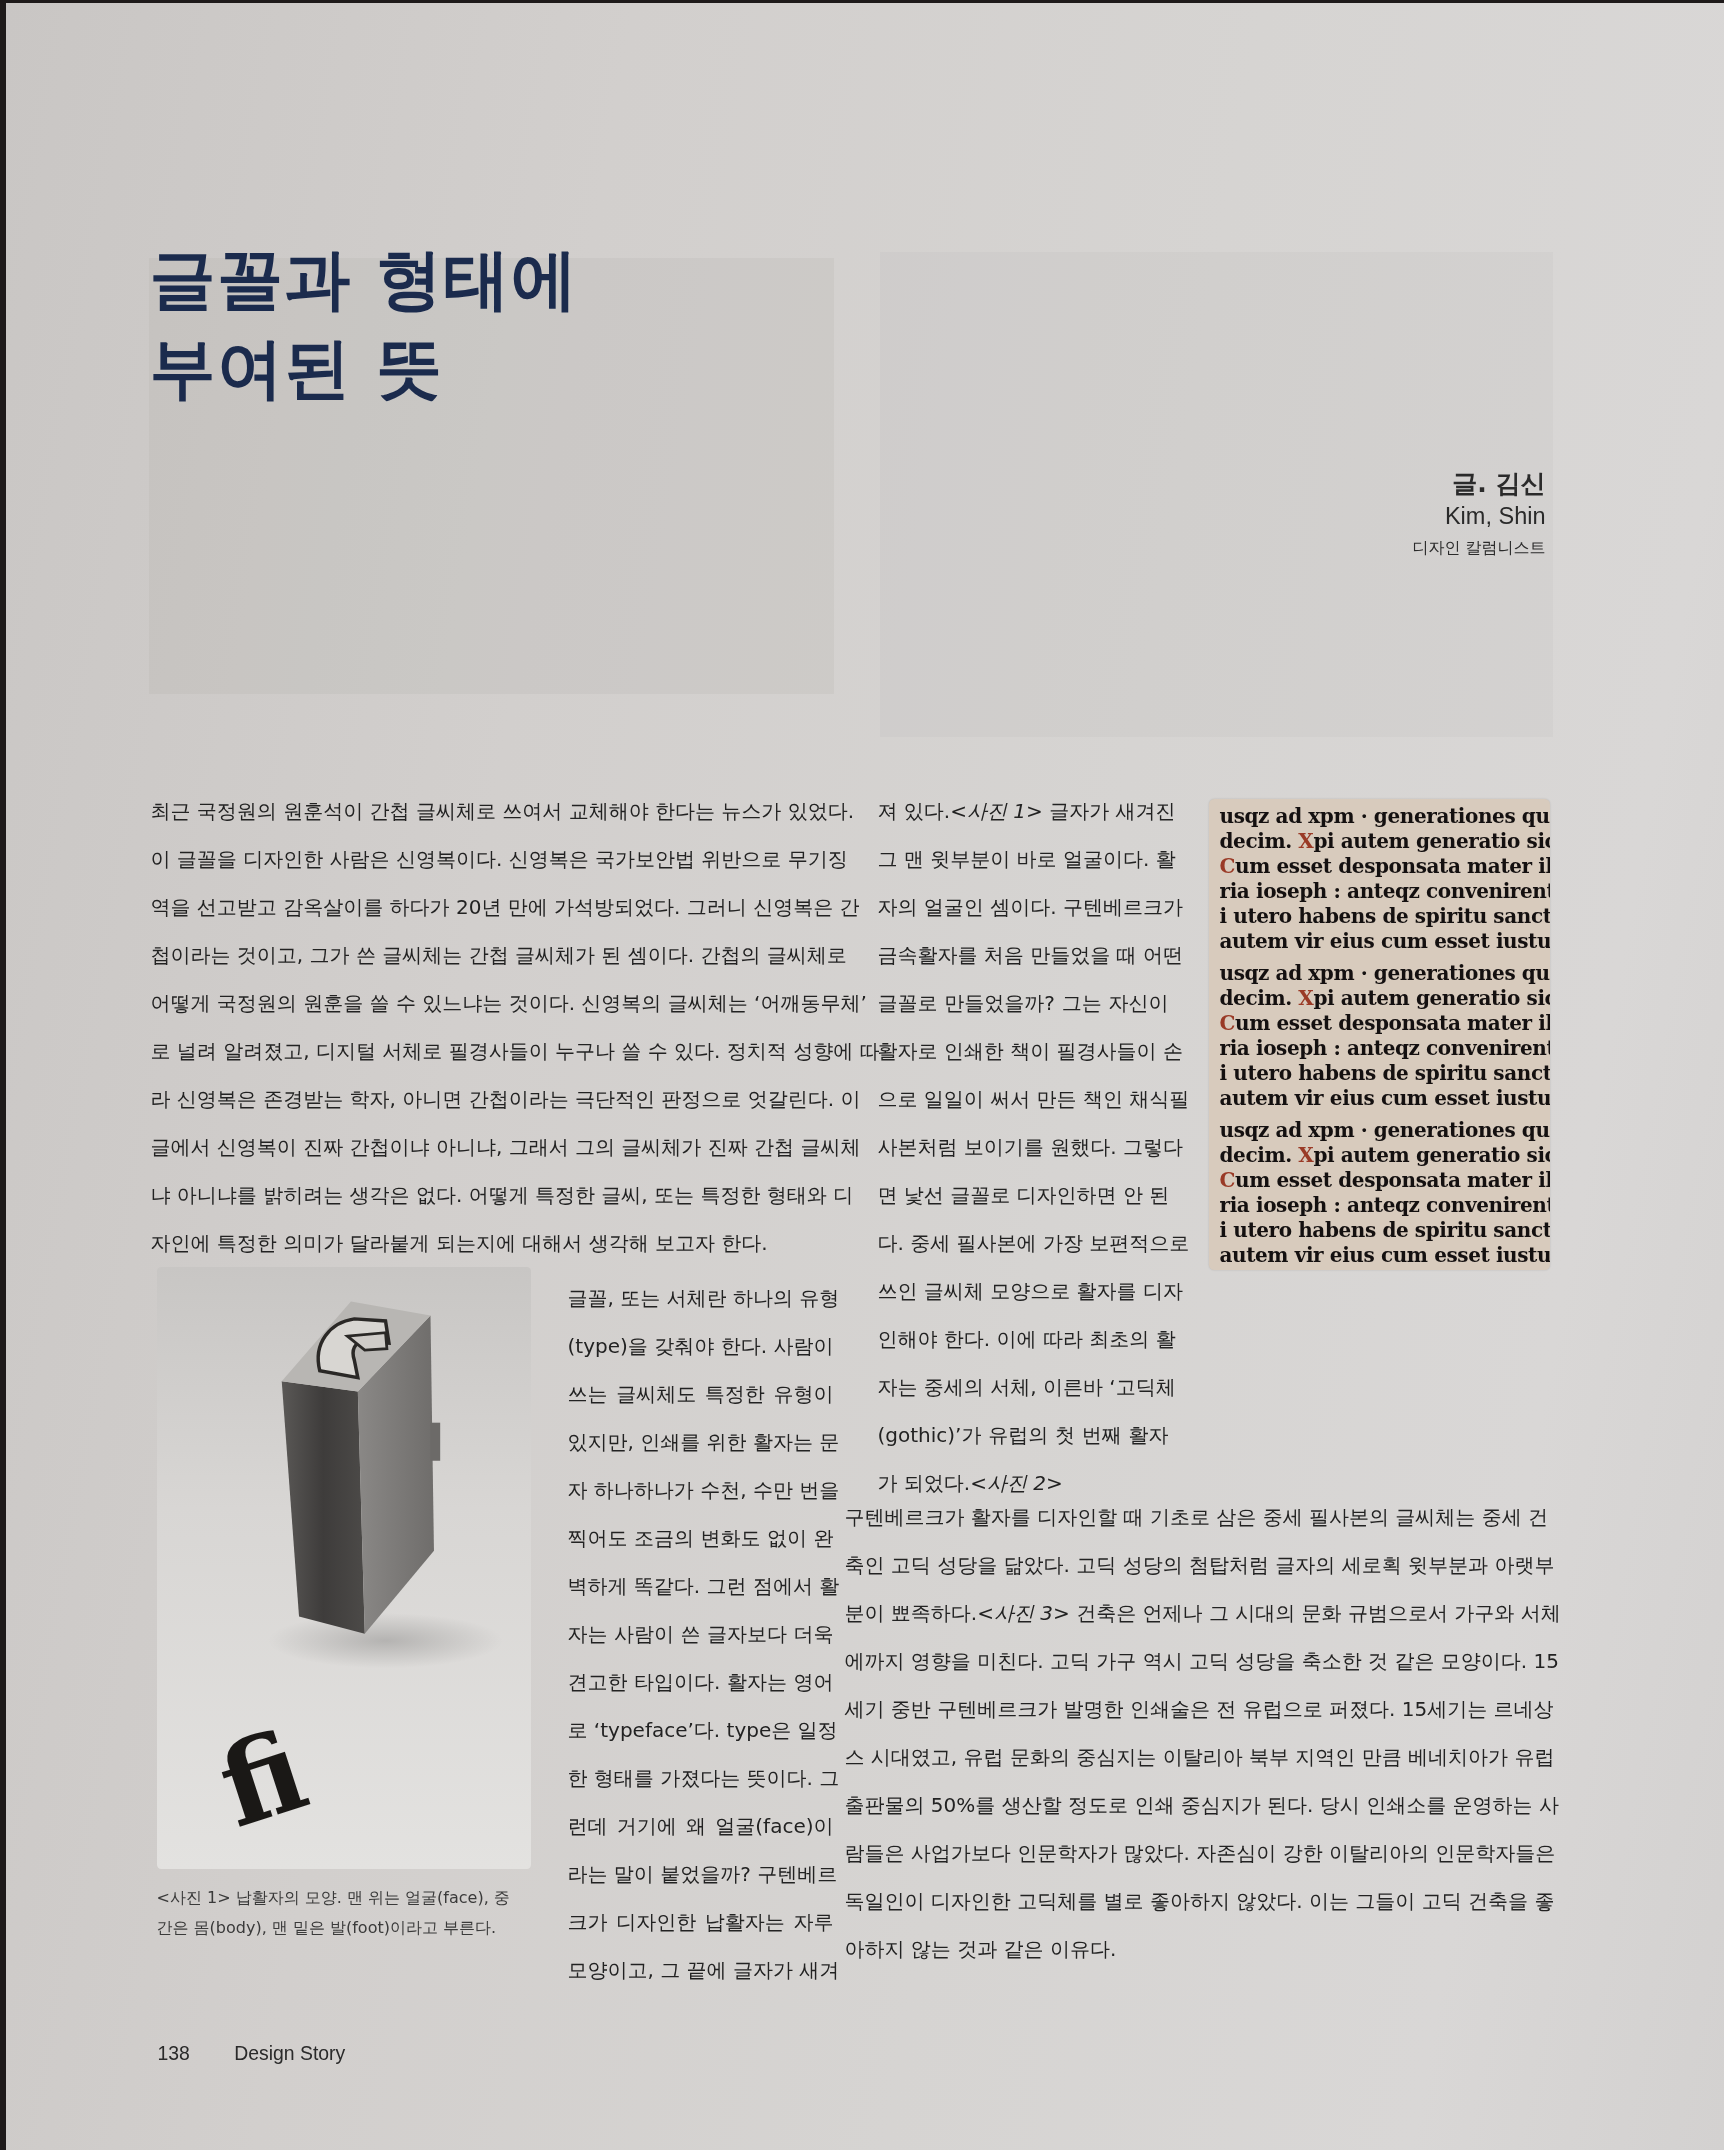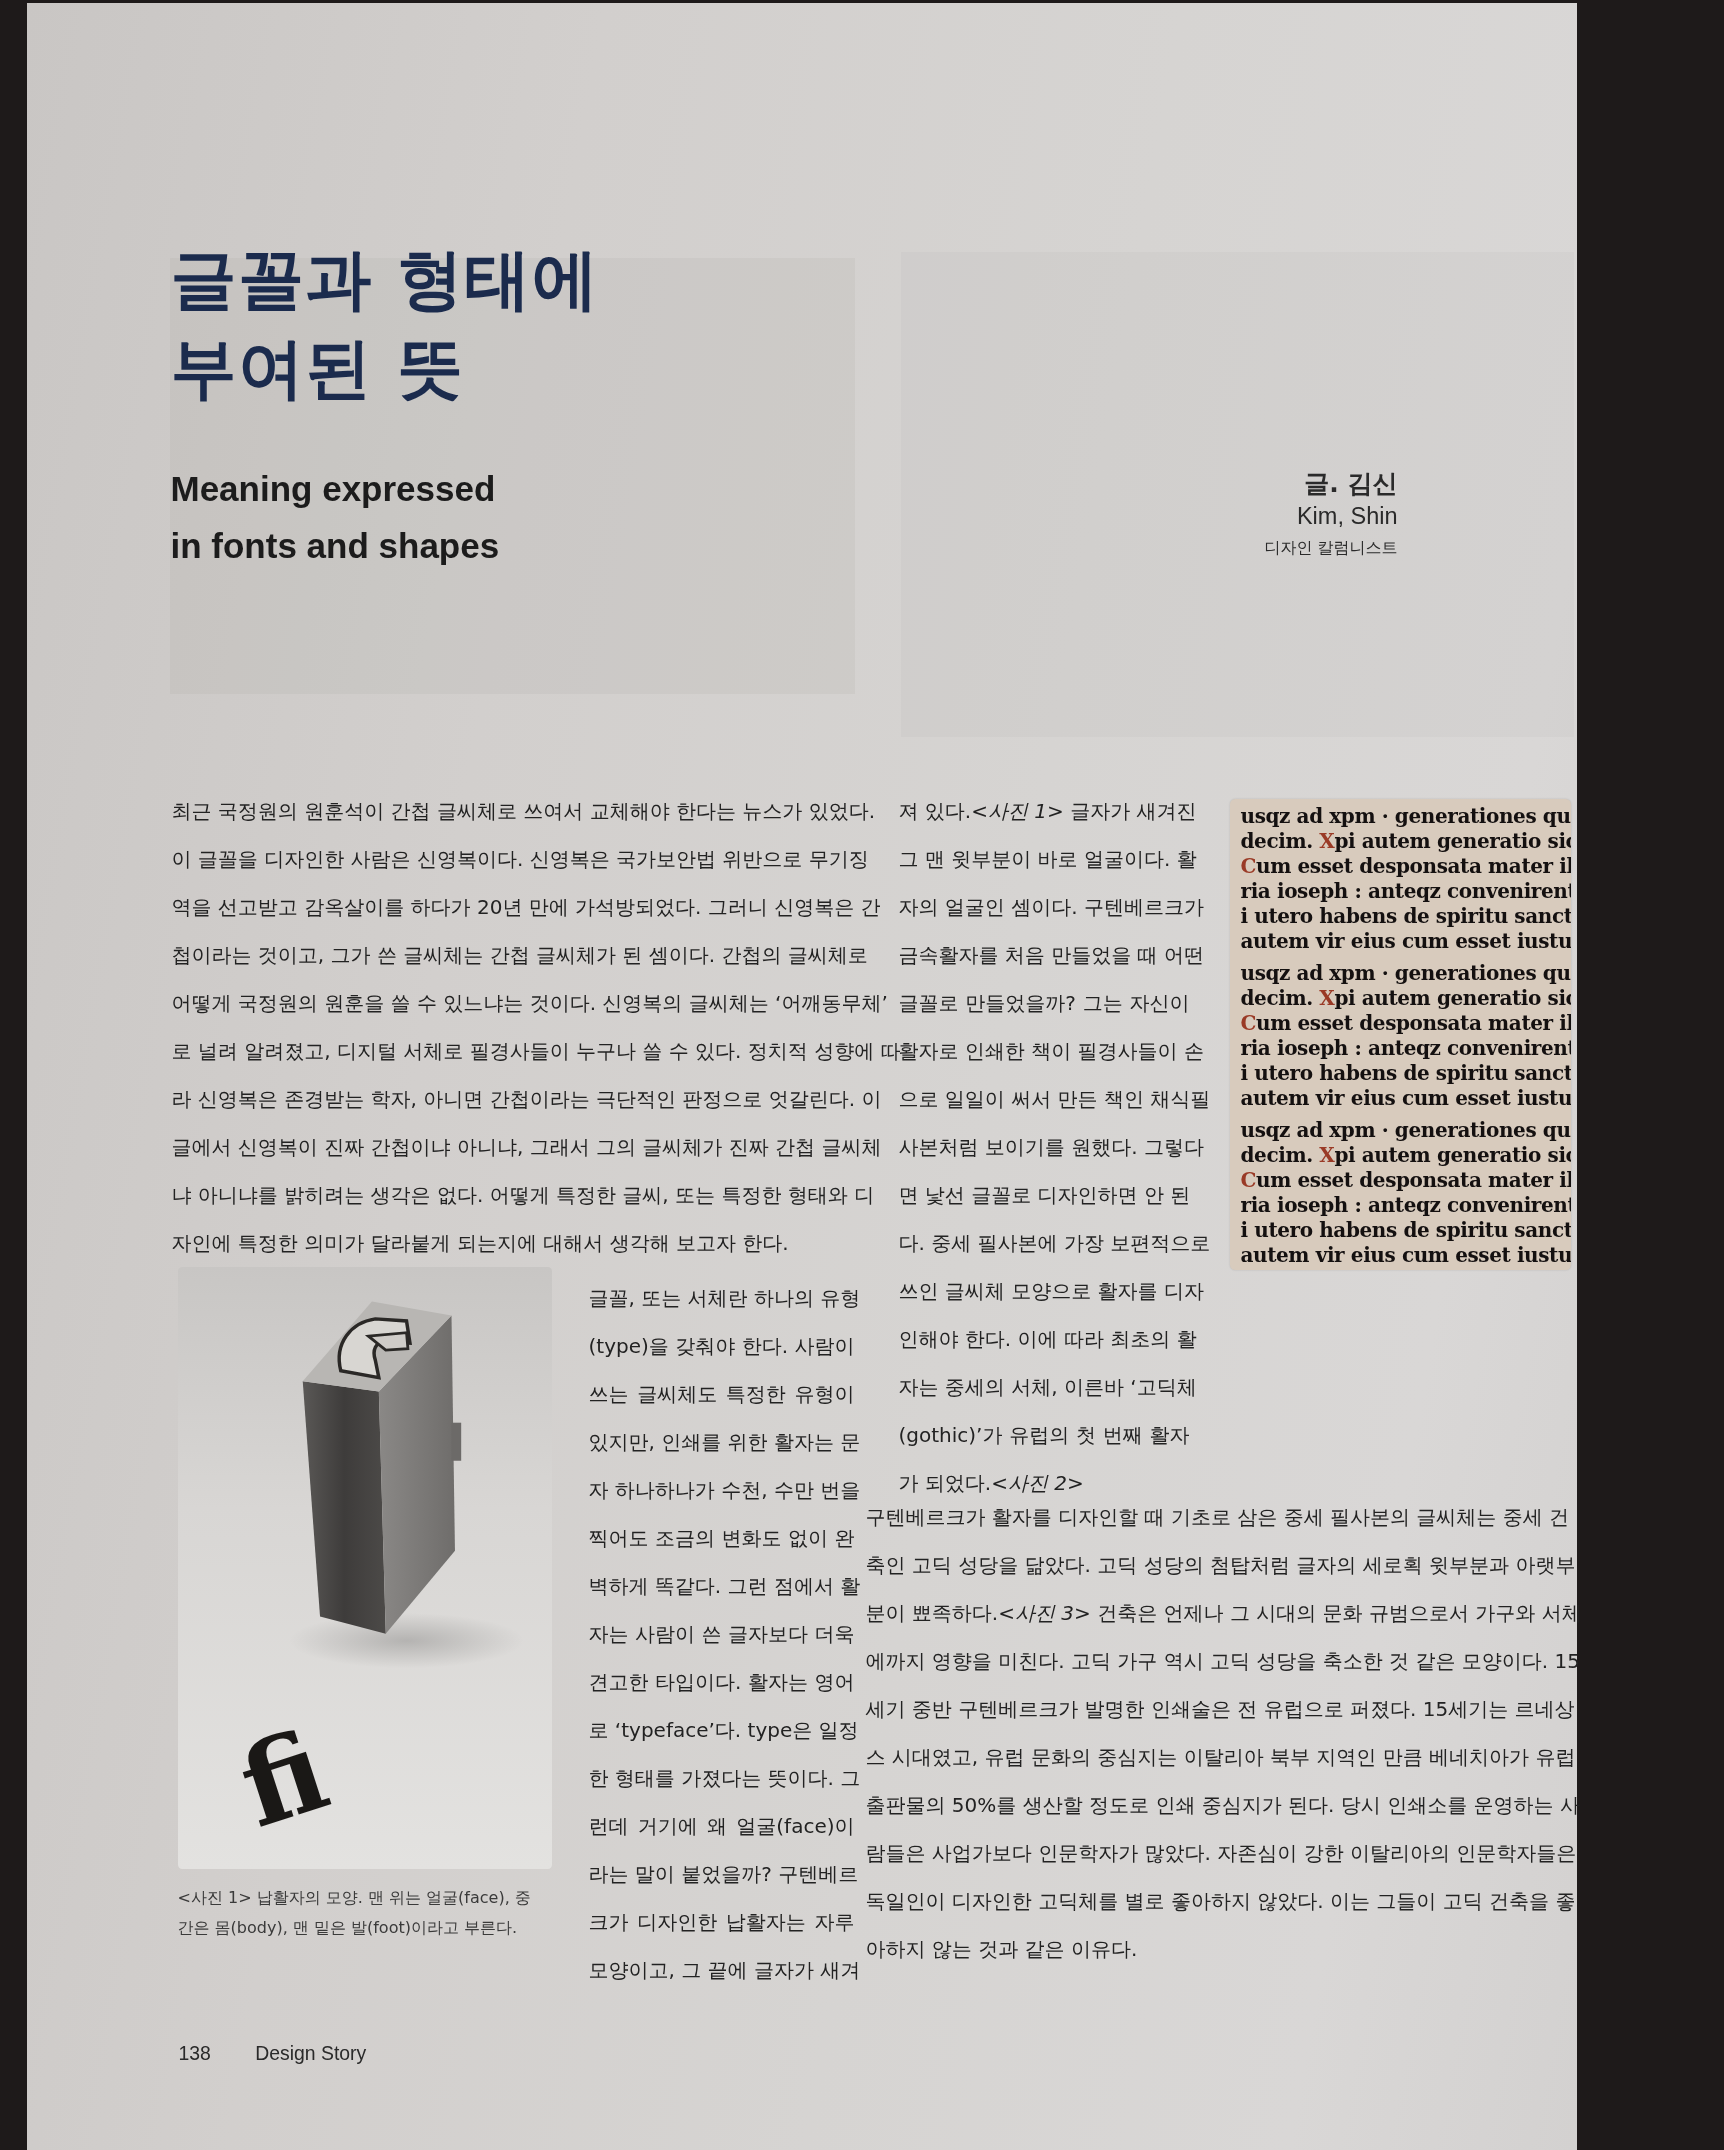--- a/index.html
+++ b/index.html
@@ -3,23 +3,22 @@
 <meta charset="utf-8">
 <style>
   html, body { margin: 0; padding: 0; }
   body {
     width: 1724px; height: 2151px;
     background: #1e1a1a;
     position: relative; overflow: hidden;
     font-family: "DejaVu Sans", "Liberation Sans", sans-serif;
   }
   .page {
-    position: absolute; left: 5.5px; top: 2.8px; width: 1550px; height: 2148px;
+    position: absolute; left: 5.5px; top: 2.8px; width: 1719px; height: 2148px;
     background: linear-gradient(100deg, #c9c6c4 0%, #d2cfcd 30%, #d6d4d2 60%, #d9d7d6 85%, #d3d1d0 100%);
-    margin-left: 21px;
   }
   .ghost {
     position: absolute; background: rgba(150,145,142,0.10);
   }
   .title {
     position: absolute; left: 144px; top: 232px;
     font-size: 66px; font-weight: bold; line-height: 89px;
     color: #1b2b4d; letter-spacing: 1.4px; margin: 0;
   }
   .title span { display: block; }
@@ -88,24 +87,20 @@
 <div class="page">
 
   <div class="ghost" style="left:143px;top:255px;width:685px;height:436px;"></div>
   <div class="ghost" style="left:874px;top:249px;width:673px;height:485px;opacity:0.6;"></div>
 
   <h1 class="title">
     <span>글꼴과 형태에</span>
     <span>부여된 뜻</span>
   </h1>
 
-  <h2 class="subtitle">
-    <span>Meaning expressed</span>
-    <span>in fonts and shapes</span>
-  </h2>
 
   <div class="byline">
     <span class="name">글. 김신</span>
     <span class="en">Kim, Shin</span>
     <span class="role">디자인 칼럼니스트</span>
   </div>
 
   <p class="body-text intro">
     <span class="line">최근 국정원의 원훈석이 간첩 글씨체로 쓰여서 교체해야 한다는 뉴스가 있었다.</span>
     <span class="line">이 글꼴을 디자인한 사람은 신영복이다. 신영복은 국가보안법 위반으로 무기징</span>

